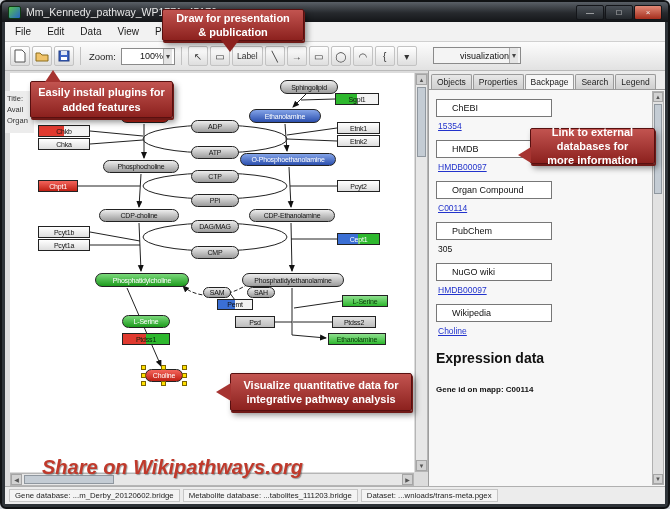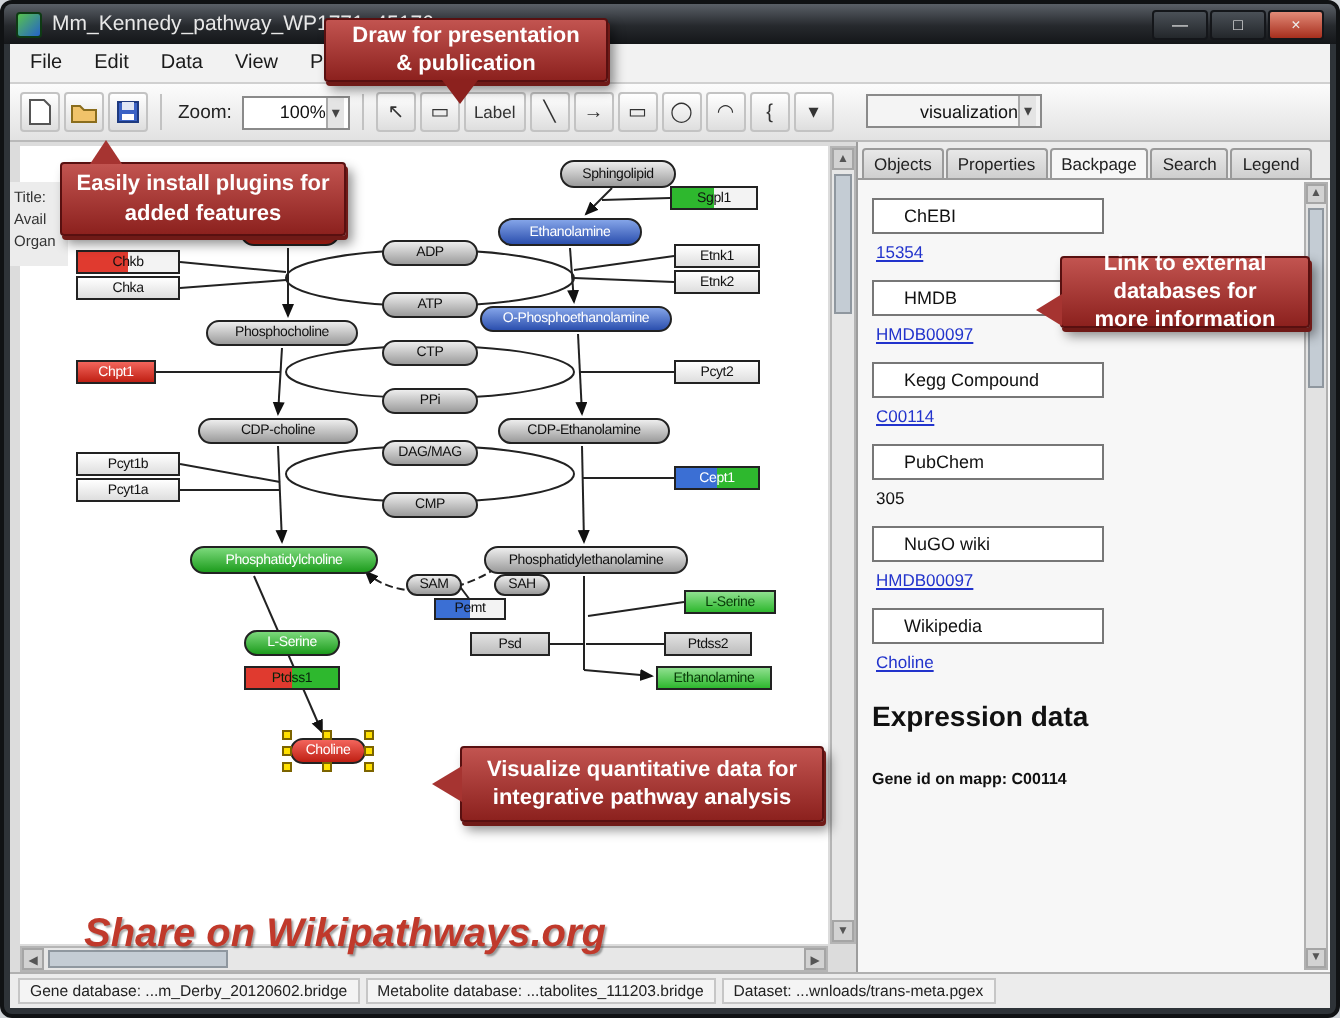--- a/index.html
+++ b/index.html
@@ -277,21 +277,21 @@
         <div class="panel-body">
           <div class="bp-section">
             <div class="bp-header">ChEBI</div>
             <span class="bp-link">15354</span>
           </div>
           <div class="bp-section">
             <div class="bp-header">HMDB</div>
             <span class="bp-link">HMDB00097</span>
           </div>
           <div class="bp-section">
-            <div class="bp-header">Kegg Compound</div>
+            <div class="bp-header">Organ Compound</div>
             <span class="bp-link">C00114</span>
           </div>
           <div class="bp-section">
             <div class="bp-header">PubChem</div>
             <span class="bp-plain">305</span>
           </div>
           <div class="bp-section">
             <div class="bp-header">NuGO wiki</div>
             <span class="bp-link">HMDB00097</span>
           </div>

